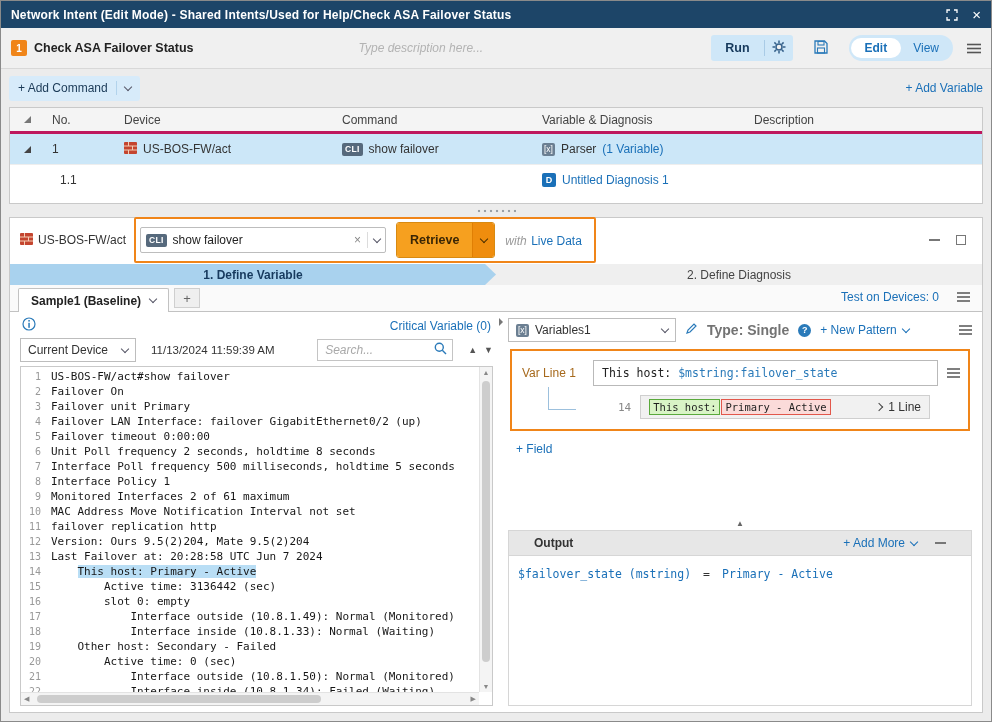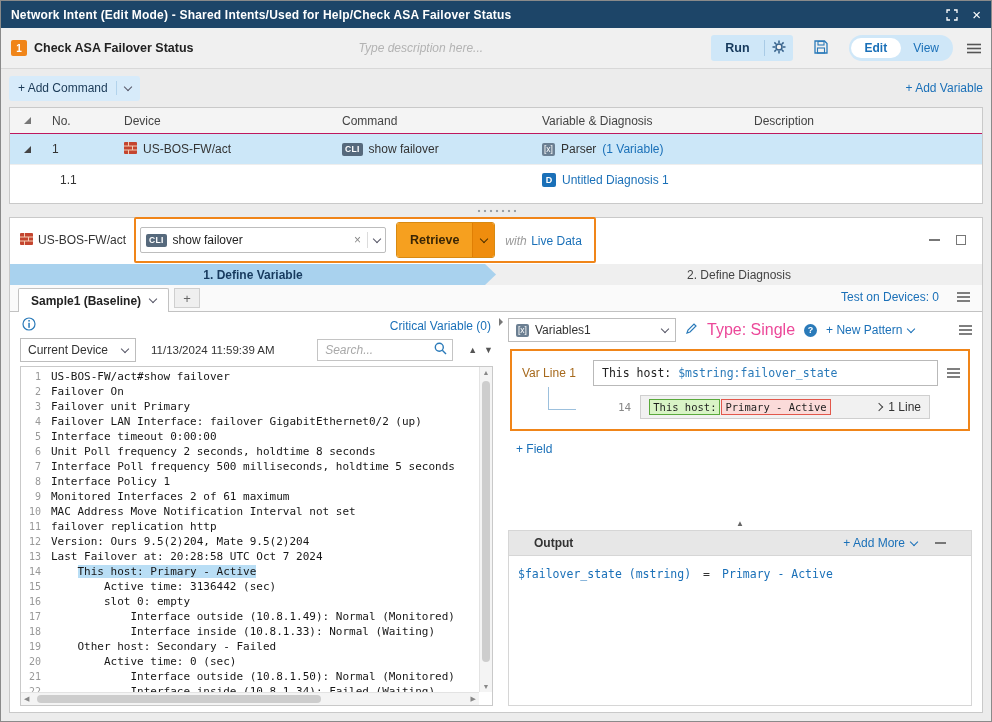--- a/index.html
+++ b/index.html
@@ -48,21 +48,21 @@
   .add-cmd { height:25px; background:#d7ebfa; border:none; border-radius:3px;
     display:flex; align-items:center; gap:8px; padding:0 9px; font-size:12px;
     color:#1b3a57; cursor:pointer; font-family:inherit; }
   .vdiv2 { width:1px; height:14px; background:#b2d3ec; }
   .link { color:#1a70b8; font-size:12px; cursor:pointer; text-decoration:none; }
 
   
   .intent-table { background:#fff; border:1px solid #c9c9c9; flex:none; }
   .t-grid { display:grid; grid-template-columns:34px 72px 218px 200px 212px 1fr;
     align-items:center; }
-  .t-head { height:26px; background:#f4f4f4; border-bottom:1px solid #be185d;
+  .t-head { height:26px; background:#f4f4f4; border-bottom:3px solid #be185d;
     font-size:12px; color:#444; }
   .t-cell { padding-left:8px; white-space:nowrap; overflow:hidden; }
   .t-c1 { display:grid; place-items:center; padding:0; }
   .t-row { height:30px; font-size:12px; color:#333; }
   .row-sel { background:#cce7f8; }
   .t-row2 { border-top:1px solid #eeeeee; }
   .cellflex { display:flex; align-items:center; gap:6px; }
   .badge-cli { background:#56697c; color:#fff; font-size:8.5px; font-weight:bold;
     padding:1.5px 3px; border-radius:2px; letter-spacing:.3px; flex:none; }
   .badge-var { background:#6b7f92; color:#fff; font-size:8.5px;
@@ -195,21 +195,21 @@
   .hsb .a-l { position:absolute; left:3px; top:2px; cursor:pointer; }
   .hsb .a-r { position:absolute; right:3px; top:2px; cursor:pointer; }
 
   
   .var-ctrl { height:28px; display:flex; align-items:center; gap:9px;
     flex:none; }
   .var-select { width:168px; height:24px; border:1px solid #bdbdbd;
     background:#fff; display:flex; align-items:center; gap:6px; padding:0 7px;
     font-size:12px; color:#333; cursor:pointer; flex:none; }
   .var-select .val { flex:1; }
-  .type-label { font-size:16px; color:#ec4899; }
+  .type-label { font-size:14px; color:#737373;font-weight:bold; }
   .q-ic { width:13px; height:13px; border-radius:50%; background:#2a7ab9;
     color:#fff; font-size:9px; font-weight:bold; display:grid;
     place-items:center; cursor:pointer; flex:none; }
   .new-pattern { display:flex; align-items:center; gap:6px; cursor:pointer; }
 
   .var-box { border:2px solid #f08519; margin:5px 2px 0 2px;
     padding:9px 8px 10px 10px; position:relative; flex:none; }
   .var-row1 { display:flex; align-items:center; gap:9px; }
   .var-line-label { font-size:12px; color:#a6691c; width:62px; flex:none; }
   .var-input { flex:1; height:26px; border:1px solid #b9b9b9; background:#fff;
@@ -497,29 +497,29 @@
               <span>▲</span>
               <span>▼</span>
             </span>
           </div>
           <div class="code-box">
             <div class="code-scroll">
                 <div class="code-line"><span class="ln">1</span><span class="lt">US-BOS-FW/act#show failover</span></div>
                 <div class="code-line"><span class="ln">2</span><span class="lt">Failover On</span></div>
                 <div class="code-line"><span class="ln">3</span><span class="lt">Failover unit Primary</span></div>
                 <div class="code-line"><span class="ln">4</span><span class="lt">Failover LAN Interface: failover GigabitEthernet0/2 (up)</span></div>
-                <div class="code-line"><span class="ln">5</span><span class="lt">Interface timeout 0:00:00</span></div>
+                <div class="code-line"><span class="ln">5</span><span class="lt">Failover timeout 0:00:00</span></div>
                 <div class="code-line"><span class="ln">6</span><span class="lt">Unit Poll frequency 2 seconds, holdtime 8 seconds</span></div>
                 <div class="code-line"><span class="ln">7</span><span class="lt">Interface Poll frequency 500 milliseconds, holdtime 5 seconds</span></div>
                 <div class="code-line"><span class="ln">8</span><span class="lt">Interface Policy 1</span></div>
                 <div class="code-line"><span class="ln">9</span><span class="lt">Monitored Interfaces 2 of 61 maximum</span></div>
                 <div class="code-line"><span class="ln">10</span><span class="lt">MAC Address Move Notification Interval not set</span></div>
                 <div class="code-line"><span class="ln">11</span><span class="lt">failover replication http</span></div>
                 <div class="code-line"><span class="ln">12</span><span class="lt">Version: Ours 9.5(2)204, Mate 9.5(2)204</span></div>
-                <div class="code-line"><span class="ln">13</span><span class="lt">Last Failover at: 20:28:58 UTC Oct 7 2024</span></div>
+                <div class="code-line"><span class="ln">13</span><span class="lt">Last Failover at: 20:28:58 UTC Jun 7 2024</span></div>
                 <div class="code-line"><span class="ln">14</span><span class="lt"><span>    </span><span class="hl-sel">This host: Primary - Active</span></span></div>
                 <div class="code-line"><span class="ln">15</span><span class="lt">        Active time: 3136442 (sec)</span></div>
                 <div class="code-line"><span class="ln">16</span><span class="lt">        slot 0: empty</span></div>
                 <div class="code-line"><span class="ln">17</span><span class="lt">            Interface outside (10.8.1.49): Normal (Monitored)</span></div>
                 <div class="code-line"><span class="ln">18</span><span class="lt">            Interface inside (10.8.1.33): Normal (Waiting)</span></div>
                 <div class="code-line"><span class="ln">19</span><span class="lt">    Other host: Secondary - Failed</span></div>
                 <div class="code-line"><span class="ln">20</span><span class="lt">        Active time: 0 (sec)</span></div>
                 <div class="code-line"><span class="ln">21</span><span class="lt">            Interface outside (10.8.1.50): Normal (Monitored)</span></div>
                 <div class="code-line"><span class="ln">22</span><span class="lt">            Interface inside (10.8.1.34): Failed (Waiting)</span></div>
               </div>

